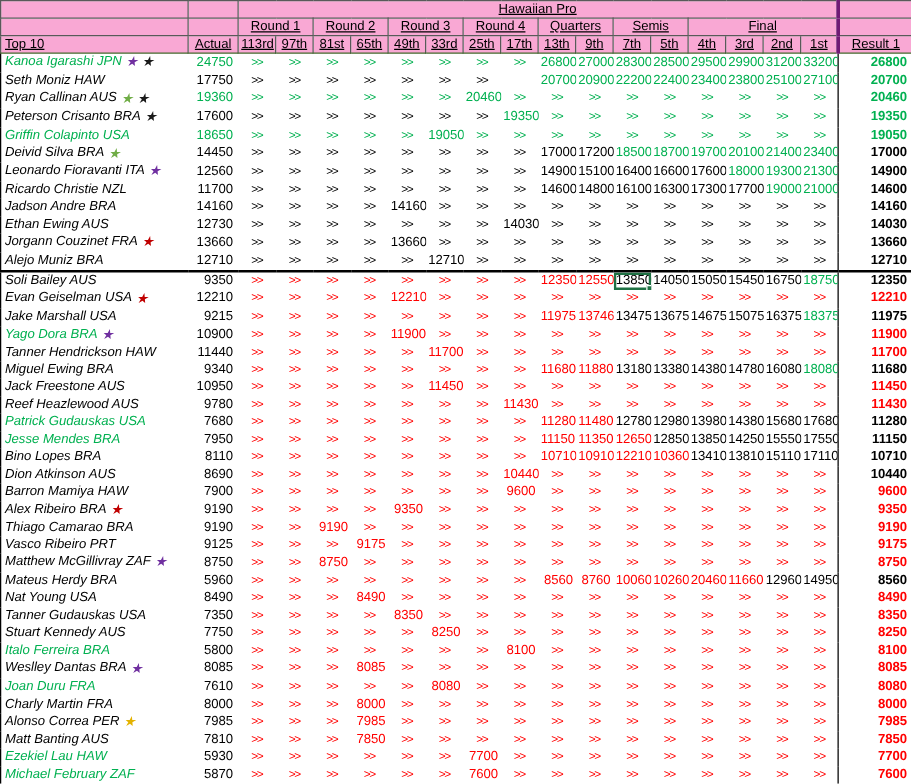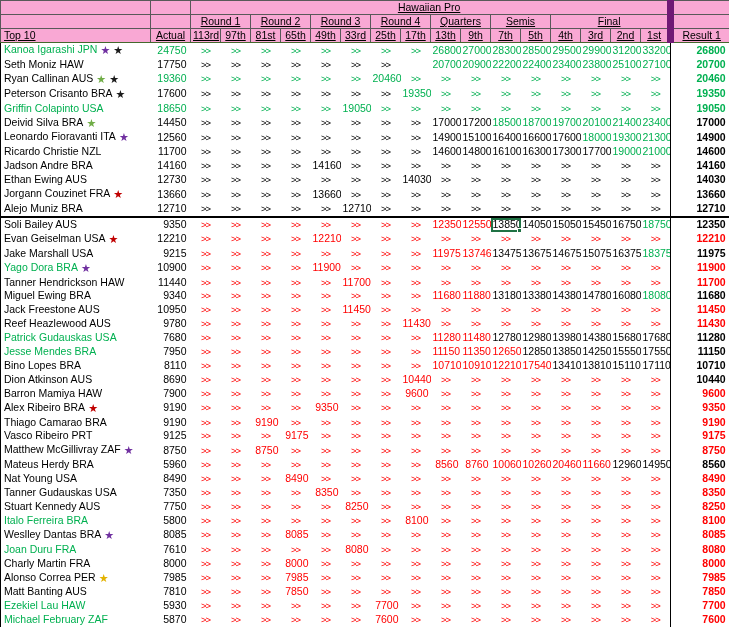--- a/index.html
+++ b/index.html
@@ -6,26 +6,26 @@
   body{width:729px;height:627px;overflow:hidden;}
   table{border-collapse:collapse;table-layout:fixed;width:729px;
         font-family:"Liberation Sans",sans-serif;font-size:10.5px;color:#000;
         border-left:1px solid #000;border-top:1px solid #595959;}
   col.c-name{width:150px;} col.c-actual{width:40px;} col.c-p{width:30px;} col.c-res{width:59px;}
   td{padding:0 2px;white-space:nowrap;overflow:hidden;}
   thead td{height:13px;line-height:13px;text-align:center;border:1px solid #595959;background:#f9a8d4;text-decoration:underline;}
   thead tr.hdr3 td{border-top:1px solid #44682d;border-bottom:1px solid #44682d;}
   thead td.name-h{text-align:left;padding-left:3px;margin-top:11px;}
   tbody td{height:13.92px;line-height:13.9px;text-align:center;}
-  tbody td.name-col{text-align:left;padding-left:3px;}
+  tbody td.name-col{text-align:left;padding-left:3px;font-style:italic;}
   tbody td.actual-col{text-align:right;padding-right:4px;}
   tbody td.val{text-align:right;padding-right:2px;}
   tbody td.chev{text-align:center;font-size:9.5px;letter-spacing:-1px;}
   tbody td.res-col{text-align:right;padding-right:4px;font-weight:bold;border-left:1px solid #000;}
-  thead td.res-h{border-left:7px solid #701a75;}
+  thead td.res-h{border-left:3px solid #701a75;}
   tbody tr.cut td{border-bottom:2px solid #000;margin-top:24px;}
   .g{color:#00B050;} .r{color:#FF0000;} .k{color:#000;}
   .star{font-size:11px;margin-left:3px;vertical-align:-1px;}
   .st-purple{color:#7030A0;} .st-black{color:#1a1a1a;} .st-green{color:#70AD47;}
   .st-red{color:#C00000;} .st-yellow{color:#E3B200;}
   td.sel{position:relative;}
   td.sel::after{content:"";position:absolute;left:0;top:0;right:0;bottom:0;
        border:2px solid #1F7244;pointer-events:none;}
   td.sel::before{content:"";position:absolute;right:-2px;bottom:-2px;width:4px;height:4px;
        background:#1F7244;border:1px solid #fff;z-index:2;}
@@ -566,21 +566,21 @@
         <td class="chev r">&gt;&gt;</td>
         <td class="chev r">&gt;&gt;</td>
         <td class="chev r">&gt;&gt;</td>
         <td class="chev r">&gt;&gt;</td>
         <td class="chev r">&gt;&gt;</td>
         <td class="chev r">&gt;&gt;</td>
         <td class="chev r">&gt;&gt;</td>
         <td class="val r">10710</td>
         <td class="val r">10910</td>
         <td class="val r">12210</td>
-        <td class="val r">17540</td>
+        <td class="val r">10360</td>
         <td class="val k">13410</td>
         <td class="val k">13810</td>
         <td class="val k">15110</td>
         <td class="val k">17110</td>
         <td class="res-col k">10710</td>
       </tr>
       <tr>
         <td class="name-col k"><span>Dion Atkinson AUS</span></td>
         <td class="actual-col k">8690</td>
         <td class="chev r">&gt;&gt;</td>

